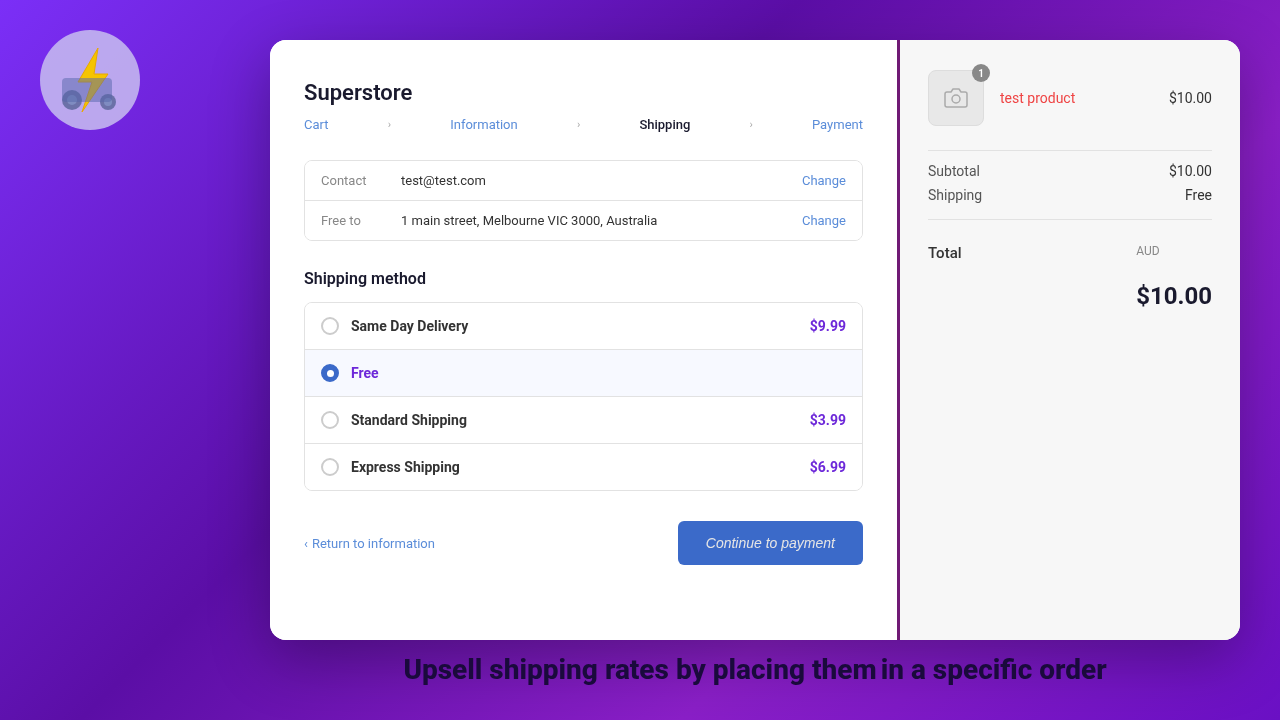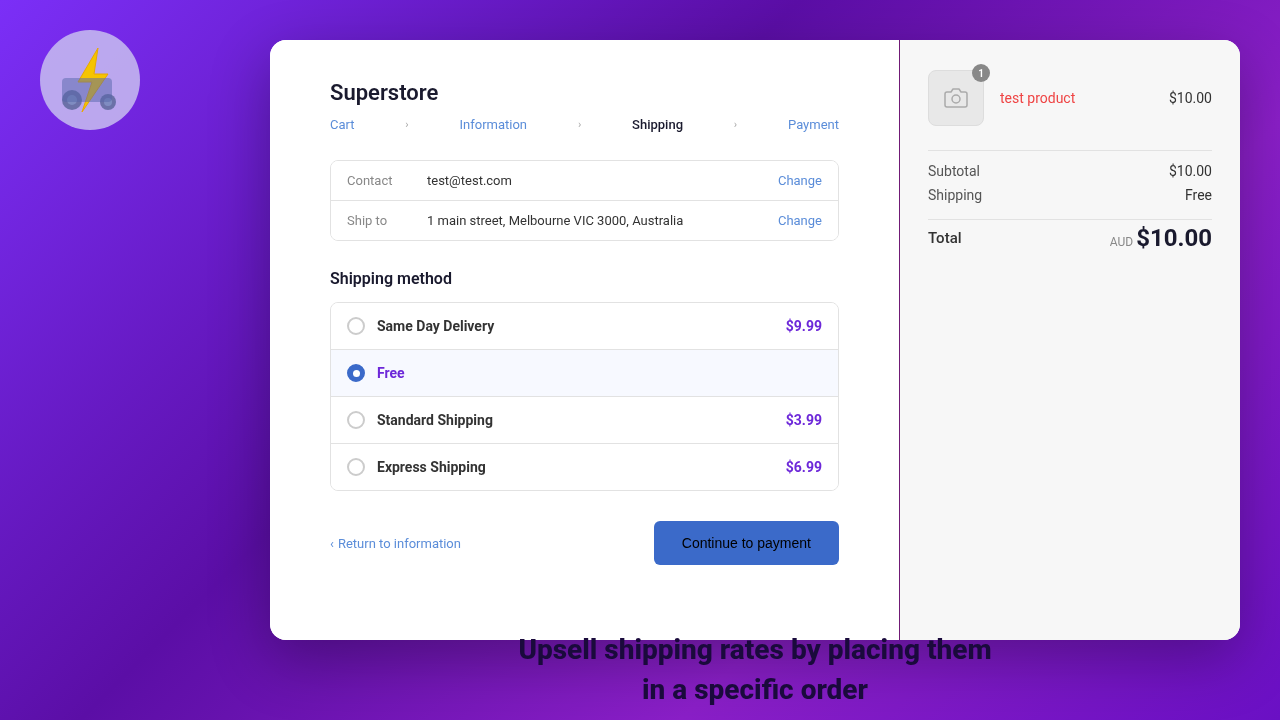--- a/index.html
+++ b/index.html
@@ -43,22 +43,22 @@
       border-radius: 16px;
       display: flex;
       overflow: hidden;
       box-shadow: 0 20px 60px rgba(0,0,0,0.3);
     }
 
     
     .left-panel {
       flex: 1;
       background: #ffffff;
-      padding: 40px 60px;
-      border-right: 1px solid #701a75;
+      padding: 40px 34px;
+      border-right: 3px solid #701a75;
     }
 
     .store-title {
       font-size: 22px;
       font-weight: 600;
       color: #1a1a2e;
       margin-bottom: 12px;
     }
 
     .breadcrumb {
@@ -183,27 +183,28 @@
       color: #5b8dd9;
       font-size: 13px;
       display: flex;
       align-items: center;
       gap: 4px;
       cursor: pointer;
       text-decoration: none;
     }
     .continue-btn {
       background: #3b6ac9;
-      color: #000000;
+      color: #e5e5e5;
       border: none;
       border-radius: 6px;
       padding: 14px 28px;
       font-size: 14px;
       font-weight: 500;
       cursor: pointer;
+      font-style: italic;
     }
 
     
     .right-panel {
       width: 340px;
       background: #f7f7f7;
       padding: 30px 28px;
     }
 
     
@@ -266,54 +267,55 @@
       font-size: 14px;
       color: #555;
       margin-bottom: 8px;
     }
     .summary-value {
       color: #333;
     }
     .total-row {
       display: flex;
       justify-content: space-between;
-      align-items: center;
+      align-items: flex-start;
       margin-top: 16px;
-      padding-top: 4px;
+      padding-top: 24px;
       border-top: 1px solid #e2e2e2;
     }
     .total-label {
       font-size: 15px;
       color: #333;
       font-weight: 500;
     }
     .total-right {
       display: flex;
       align-items: baseline;
-      gap: 3px;
+      gap: 24px;
+      flex-direction: column;
     }
     .total-currency {
       font-size: 12px;
       color: #888;
     }
     .total-amount {
       font-size: 24px;
       font-weight: 700;
       color: #1a1a2e;
     }
 
     
     .bottom-text {
       position: absolute;
       bottom: 0;
       left: 270px;
       right: 40px;
       height: 100px;
       display: flex;
-      flex-direction: column;
+      flex-direction: row;
       align-items: center;
       justify-content: center;
       gap: 4px;
     }
     .bottom-text-line {
       font-size: 28px;
       font-weight: 800;
       color: #1a0a3c;
       text-align: center;
       line-height: 1.3;
@@ -354,21 +356,21 @@
       <a class="breadcrumb-item">Payment</a>
     </nav>
 
     <div class="info-table">
       <div class="info-row">
         <span class="info-label">Contact</span>
         <span class="info-value">test@test.com</span>
         <span class="info-change">Change</span>
       </div>
       <div class="info-row">
-        <span class="info-label">Ship to</span>
+        <span class="info-label">Free to</span>
         <span class="info-value">1 main street, Melbourne VIC 3000, Australia</span>
         <span class="info-change">Change</span>
       </div>
     </div>
 
     <div class="section-title">Shipping method</div>
 
     <div class="shipping-options">
 
       <div class="shipping-option">

